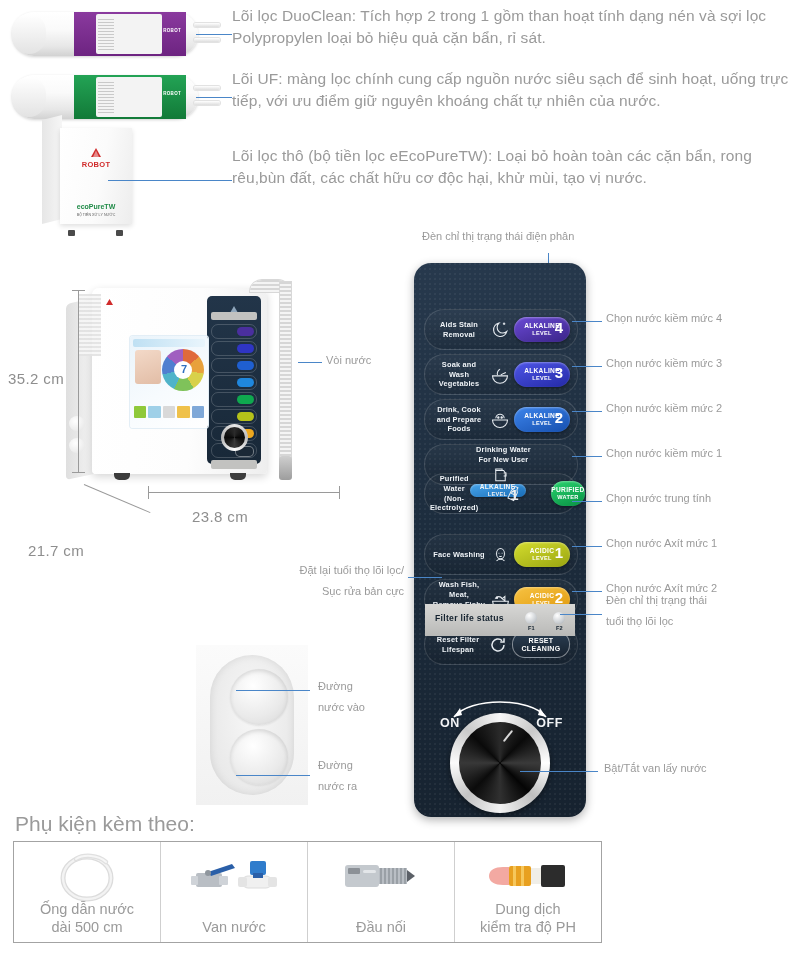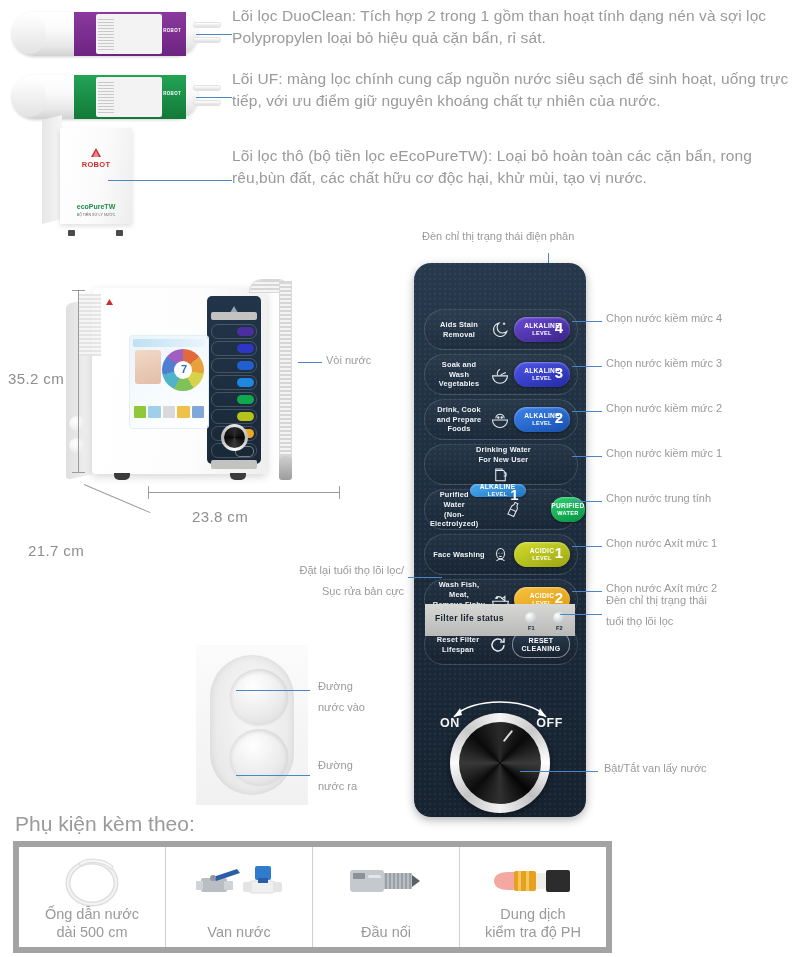--- a/index.html
+++ b/index.html
@@ -112,21 +112,21 @@
         background:linear-gradient(180deg,#fbfbfb,#f1f1f1);}
   .ports .plate{position:absolute;left:14px;top:10px;width:84px;height:140px;border-radius:42px;
         background:radial-gradient(ellipse at 50% 40%,#f7f7f7,#e4e4e4);
         box-shadow:inset 0 0 9px rgba(0,0,0,.09);}
   .ports .hole{position:absolute;left:20px;width:58px;height:56px;border-radius:50%;
         background:radial-gradient(circle at 40% 30%,#ffffff,#eaeaea 60%,#d6d6d6);
         box-shadow:inset 0 2px 4px rgba(0,0,0,.12),0 1px 2px rgba(0,0,0,.08);}
 
   
   #accessories-grid{position:absolute;left:13px;top:841px;width:587px;height:100px;
-        border:6px solid #a3a3a3;display:flex;}
+        border:1px solid #a3a3a3;display:flex;}
   .acell{flex:1;border-right:1px solid #cfcfcf;position:relative;display:flex;flex-direction:column;
         align-items:center;justify-content:flex-end;padding-bottom:5px;}
   .acell:last-child{border-right:none;}
   .acap{font-size:14.5px;color:#9a9a9a;text-align:center;line-height:1.28;}
   .art{position:absolute;top:8px;left:0;right:0;height:52px;display:flex;align-items:center;justify-content:center;}
   .accTitle{position:absolute;left:15px;top:812px;font-size:21px;color:#9a9a9a;}
 
   .lead-lbl{position:absolute;font-size:11px;color:#9a9a9a;line-height:1.35;}
 </style>
 </head>
@@ -340,21 +340,21 @@
           <path d="M6 7V5h8v2"></path>
       </svg>
     </div>
     <div class="pill" style="background:linear-gradient(160deg,#45a8f2,#1773c4);">
       <div class="l1">ALKALINE</div>
       <div class="l2">LEVEL</div>
       <div class="num">1</div>
     </div>
   </div>
 
-  <div class="prow" style="top:226px;gap:26px;">
+  <div class="prow" style="top:210px;gap:26px;">
     <div class="ptxt">
       <span>Purified Water</span><br>
       <span>(Non-Electrolyzed)</span>
     </div>
     <div class="picon">
       <svg width="19" height="19" viewBox="0 0 24 24" fill="none" stroke="currentColor" stroke-width="1.3" style="transform:rotate(25deg);">
         <path d="M10 3h4v3l2 3v11H8V9l2-3z"></path>
           <path d="M8 13h8"></path>
       </svg>
     </div>

